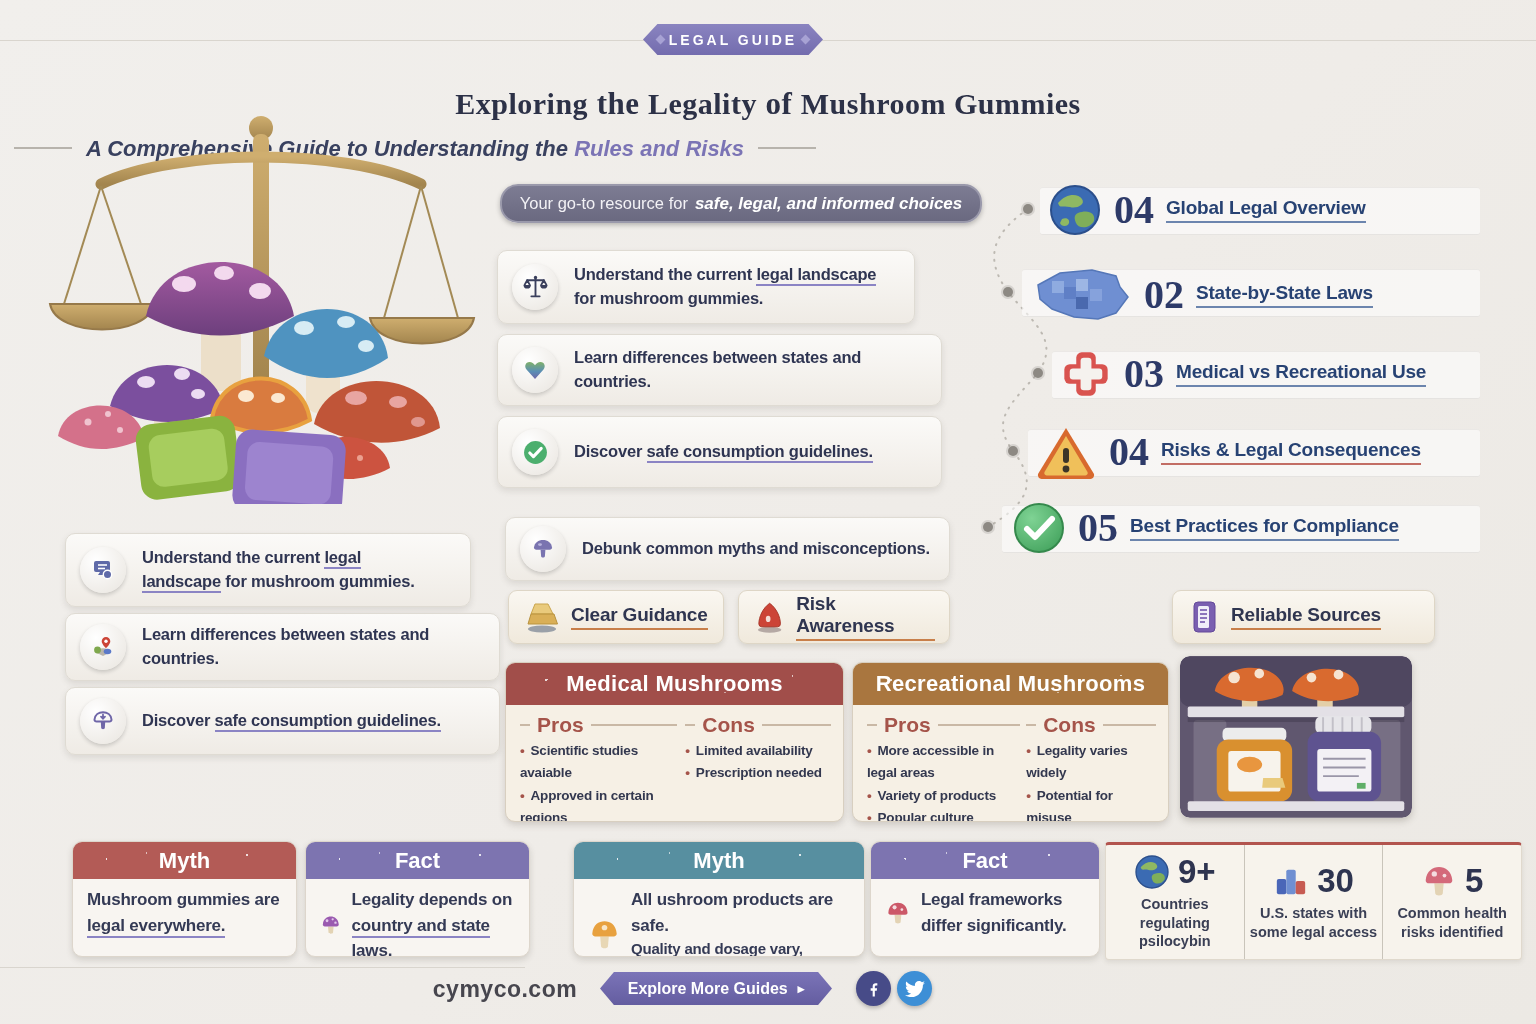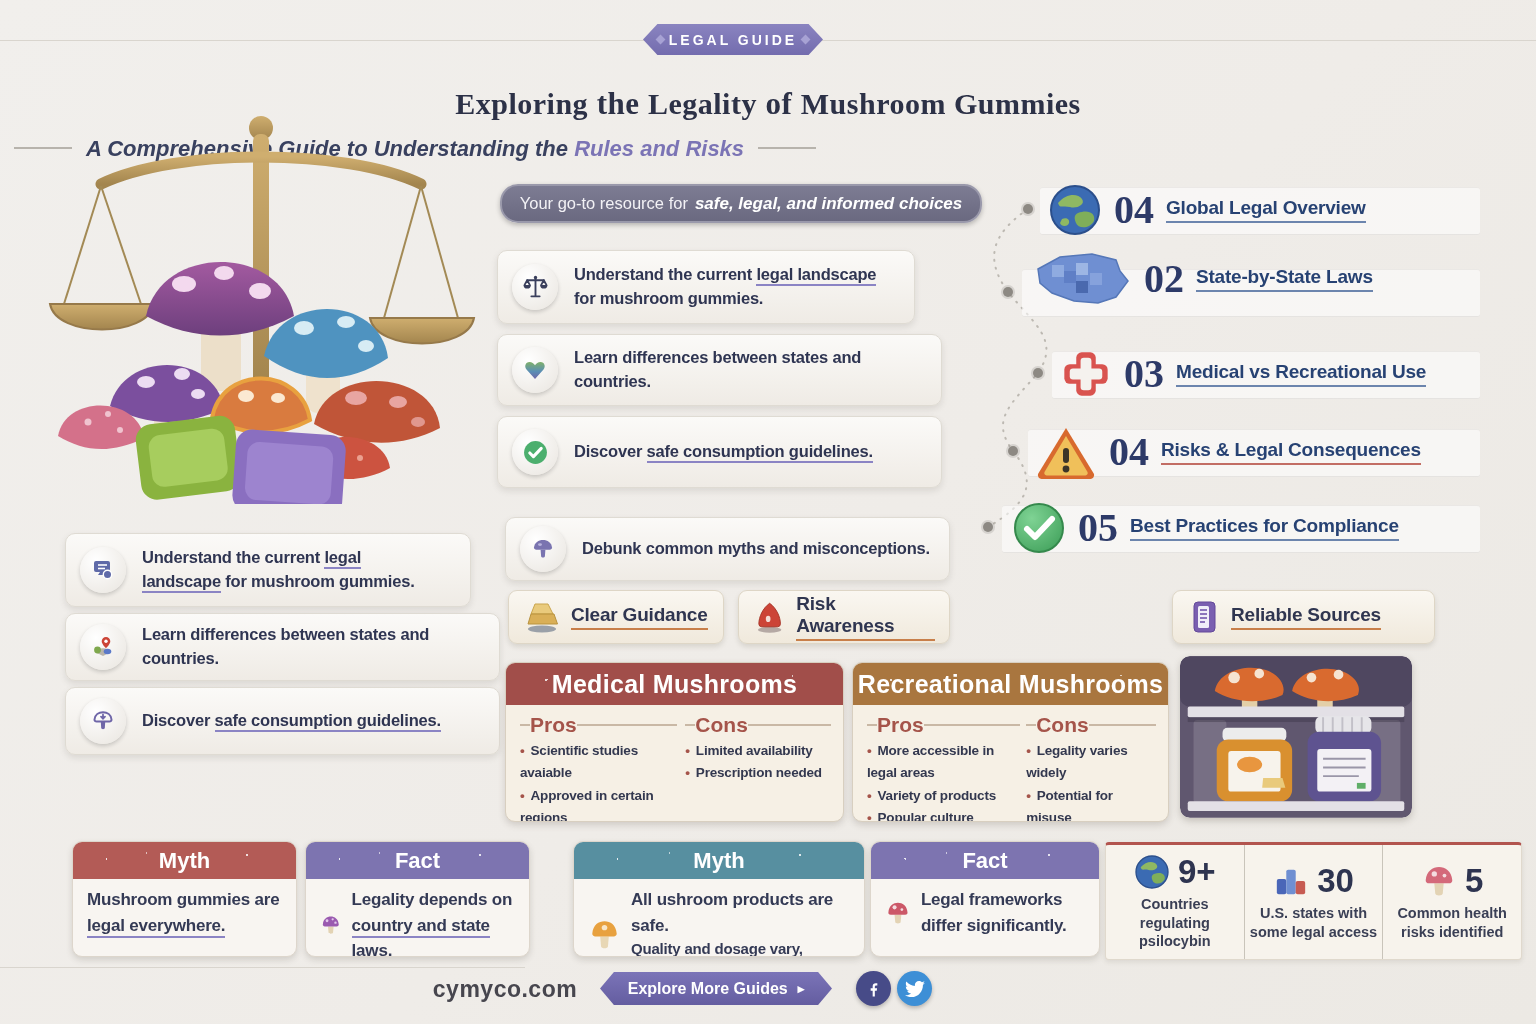--- a/index.html
+++ b/index.html
@@ -58,29 +58,29 @@
   .chip{position:absolute;height:52px;background:linear-gradient(#faf7f1,#f0e9dc);
         border:1px solid #ded6c6;border-radius:9px;box-shadow:0 3px 5px rgba(90,80,60,.15);
         display:flex;align-items:center;gap:10px;padding:0 14px;}
   .chip .clabel{font-size:19px;font-weight:700;color:#2f3550;letter-spacing:-.2px;
         border-bottom:2px solid #c87f4a;padding-bottom:2px;}
 
   
   .cmp{position:absolute;border-radius:10px;box-shadow:0 3px 7px rgba(80,70,60,.2);overflow:hidden;
        border:1px solid #d8cfc0;background:#f6f0e5;}
   .cmp .chead{height:42px;display:flex;align-items:center;justify-content:center;
-       color:#fff;font-size:25px;font-weight:700;letter-spacing:.3px;
+       color:#fff;font-size:22px;font-weight:700;letter-spacing:.3px;
        background-image:radial-gradient(circle 2px at 12% 40%,rgba(255,255,255,.8) 60%,transparent 61%),
                         radial-gradient(circle 1.5px at 85% 30%,rgba(255,255,255,.7) 60%,transparent 61%),
                         radial-gradient(circle 1.5px at 65% 70%,rgba(255,255,255,.5) 60%,transparent 61%);}
   .cmp.medical .chead{background-color:#a14e4a;background-blend-mode:normal;}
   .cmp.recreational .chead{background-color:#a9763f;}
   .pc-cols{display:flex;padding:8px 12px 10px 14px;}
   .pc-col{flex:1;}
-  .pc-h{display:flex;align-items:center;font-size:21px;font-weight:700;color:#a5544a;margin-bottom:3px;}
+  .pc-h{display:flex;align-items:center;gap:7px;font-size:21px;font-weight:700;color:#a5544a;margin-bottom:3px;}
   .pc-h .ln{flex:1;height:1.5px;background:#c9b8a5;}
   .pc-h .ln.s{flex:0 0 10px;}
   .pc ul{margin:0;padding:0;list-style:none;}
   .pc li{font-size:13.5px;font-weight:600;color:#33384f;line-height:1.65;letter-spacing:-.2px;}
   .pc li::before{content:"•";color:#a5544a;margin-right:6px;}
 
   
   .shelf{position:absolute;border-radius:10px;box-shadow:0 3px 7px rgba(80,70,60,.25);overflow:hidden;}
 
   
@@ -287,21 +287,21 @@
     <svg width="54" height="54" viewBox="0 0 54 54">
       <circle cx="27" cy="27" r="24" fill="#3b6bb3" stroke="#2b4f8c" stroke-width="2"></circle>
       <path d="M10 20 C18 10 30 10 34 16 C38 22 28 26 22 24 C14 22 12 26 10 20z" fill="#8fb863"></path>
       <path d="M30 30 C40 26 48 30 46 38 C42 46 30 46 28 40 C26 35 26 32 30 30z" fill="#7fae5a"></path>
       <path d="M14 36 c4 -2 8 0 7 4 c-1 4 -8 4 -9 0z" fill="#8fb863"></path>
     </svg>
     <span class="snum">04</span>
     <span class="slabel">Global Legal Overview</span>
   </div>
 
-  <div class="step" style="left:1030px;top:246px;height:66px">
+  <div class="step" style="left:1030px;top:262px;height:66px">
     <svg width="102" height="68" viewBox="0 0 102 68">
       <path d="M8 24 L30 12 L62 9 L86 15 L90 26 L98 36 L86 52 L68 58 L44 56 L22 48 L10 38 Z" fill="#6f8fd2" stroke="#5577b8" stroke-width="1.5"></path>
       <rect x="22" y="20" width="12" height="12" fill="#8fabe0"></rect>
         <rect x="34" y="26" width="12" height="12" fill="#5f7fc6"></rect>
       <rect x="46" y="18" width="12" height="12" fill="#9db6e4"></rect>
         <rect x="46" y="36" width="12" height="12" fill="#4a69ae"></rect>
       <rect x="60" y="28" width="12" height="12" fill="#86a2dc"></rect>
     </svg>
     <span class="snum">02</span>
     <span class="slabel">State-by-State Laws</span>

